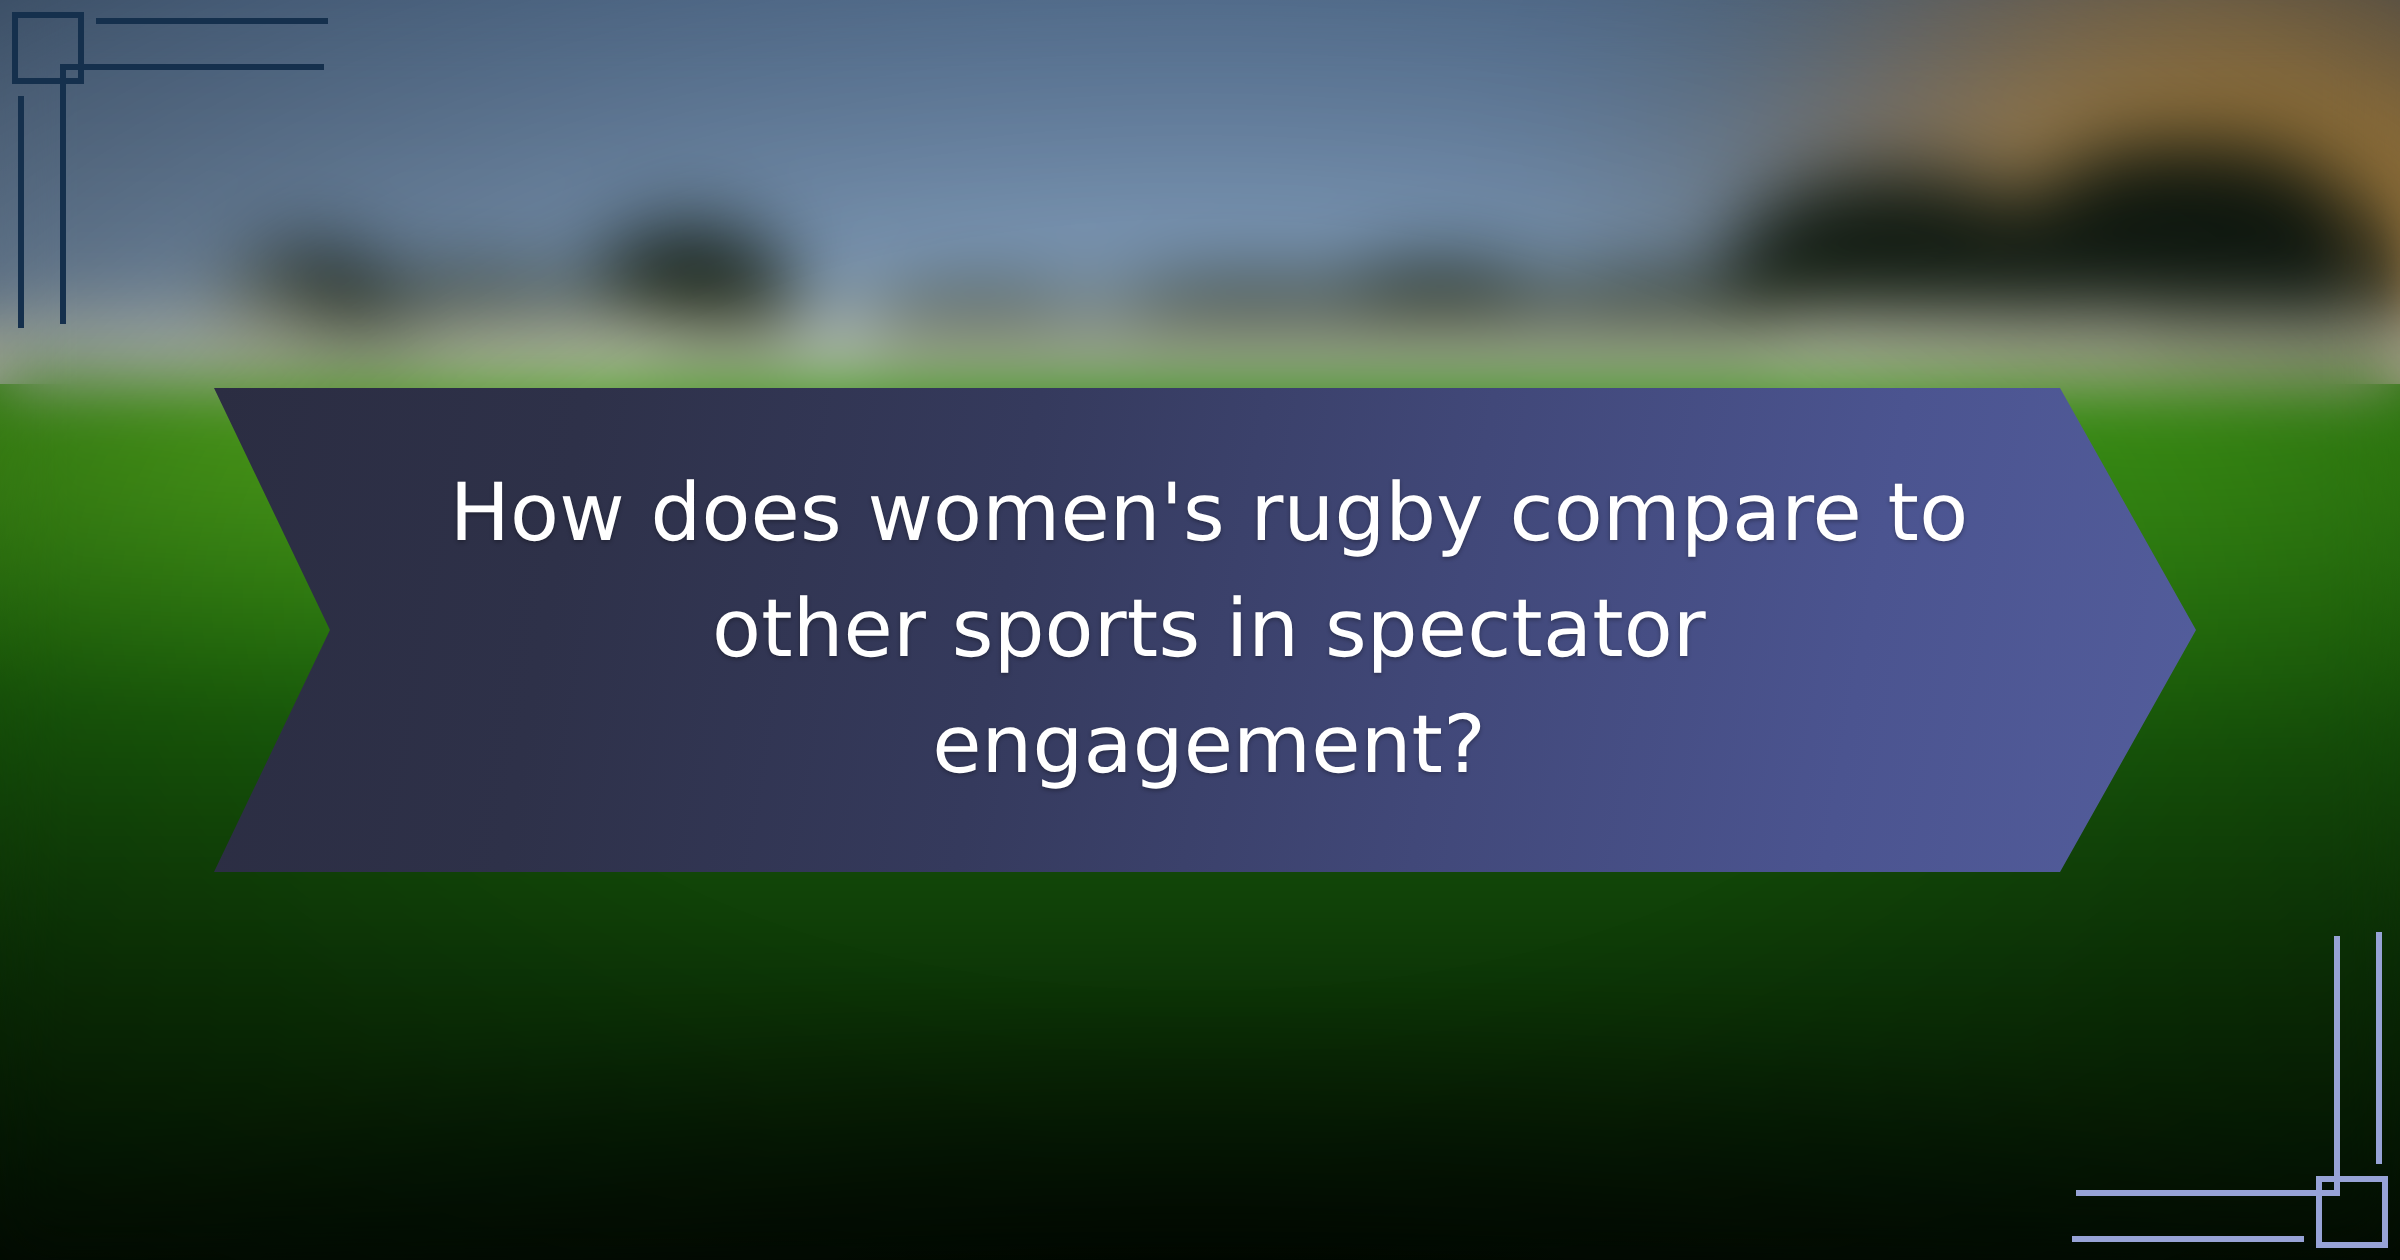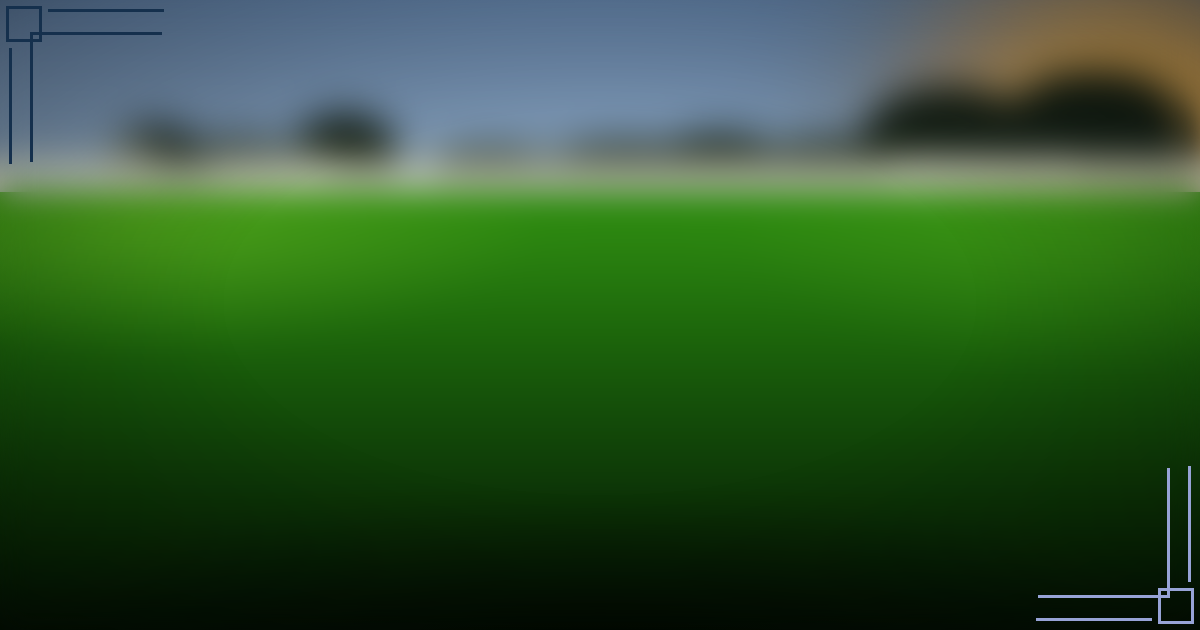--- a/index.html
+++ b/index.html
@@ -258,14 +258,17 @@
   </div>
 
   <div class="corner corner-br">
     <span class="c-sq"></span>
     <span class="c-h1"></span>
     <span class="c-v1"></span>
     <span class="c-h2"></span>
     <span class="c-v2"></span>
   </div>
 
+  <div class="banner">
+    <div class="banner-text">How does women's rugby compare to other sports in spectator engagement?</div>
+  </div>
 
 </div>
 
 </body></html>

